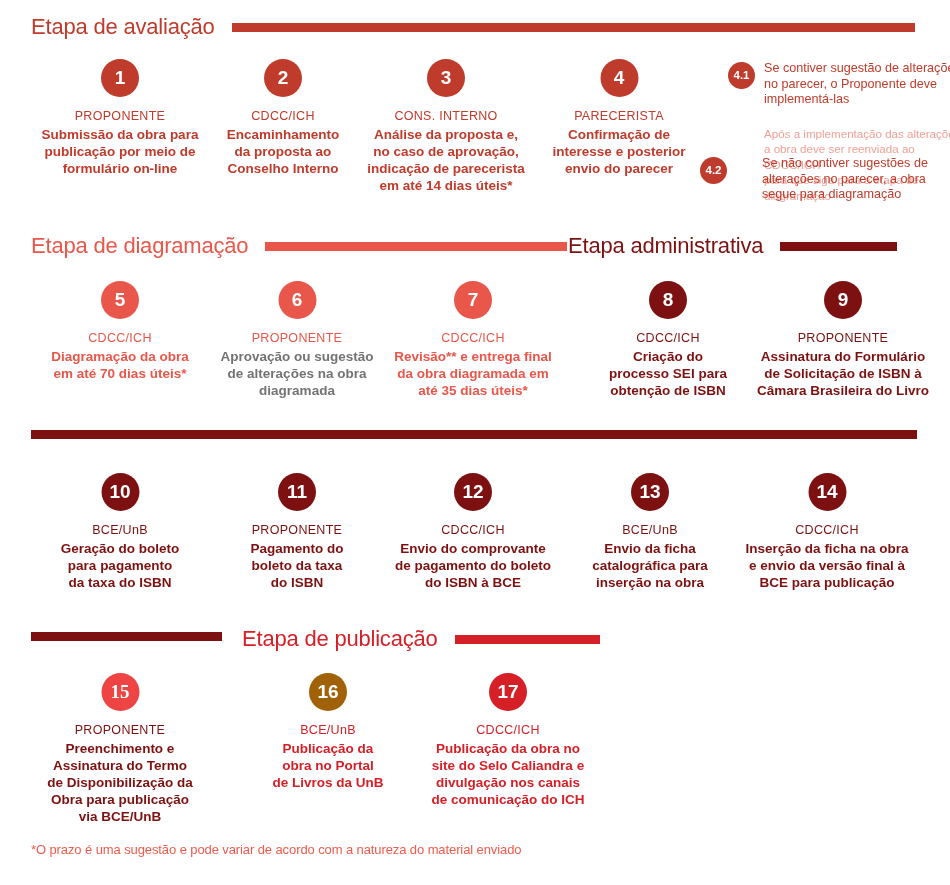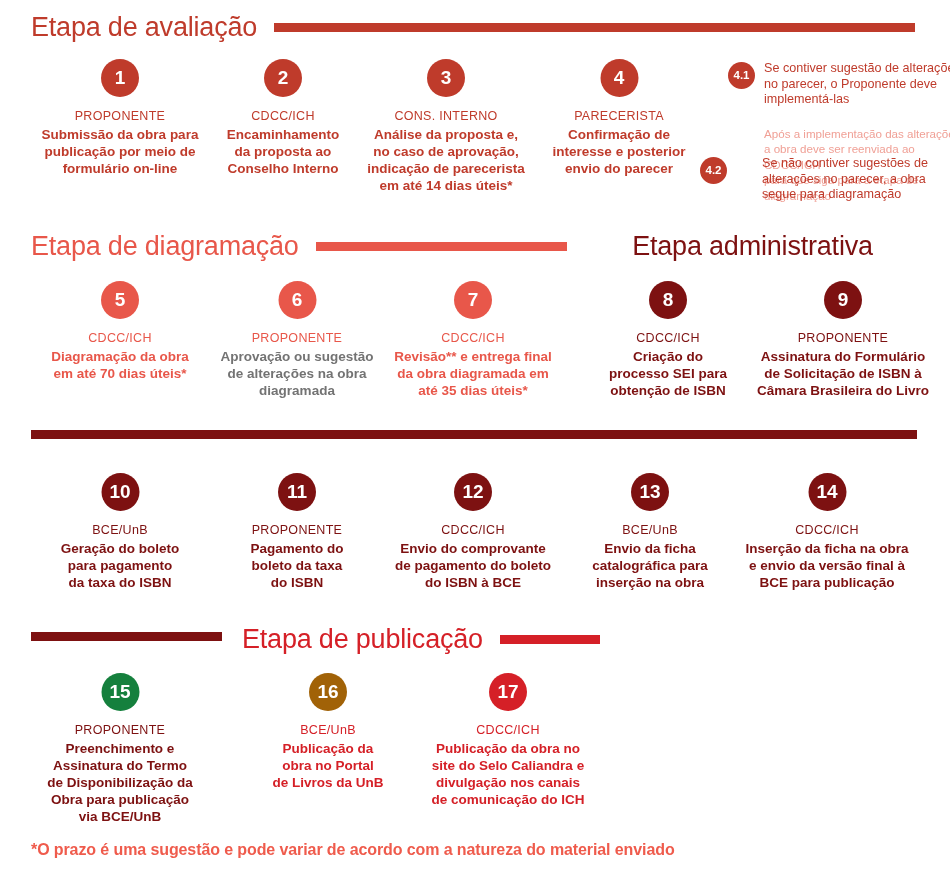--- a/index.html
+++ b/index.html
@@ -17,21 +17,21 @@
   }
 
   
   .head-row {
     position: absolute;
     display: flex;
     align-items: center;
     height: 26px;
   }
   .head-title {
-    font-size: 27px;
+    font-size: 22px;
     font-weight: 400;
     letter-spacing: -0.2px;
     white-space: nowrap;
     line-height: 26px;
   }
   .head-bar {
     height: 9px;
   }
 
   
@@ -99,22 +99,22 @@
   }
 
   
   .divider { position: absolute; height: 9px; }
 
   
   .footnotes {
     position: absolute;
     left: 31px;
     top: 839px;
-    font-size: 16px;
-    font-weight: bold;
+    font-size: 13px;
+    font-weight: normal;
     line-height: 21px;
     letter-spacing: -0.1px;
   }
 </style>
 </head>
 <body>
 
 <div class="head-row" style="left:31px; top:14px; width:884px;">
   <div class="head-title" style="color:#bf3b2b;">Etapa de avaliação</div>
   <div class="head-bar" style="background:#bf3b2b; flex:1 1 auto; margin-left:17px;"></div>
@@ -172,21 +172,21 @@
 alterações no parecer, a obra
 segue para diagramação</div>
   </div>
 </div>
 
 <div class="head-row" style="left:31px; top:233px; width:536px;">
   <div class="head-title" style="color:#e8574a;">Etapa de diagramação</div>
   <div class="head-bar" style="background:#e8574a; flex:1 1 auto; margin-left:17px;"></div>
 </div>
 
-<div class="head-row" style="left:588px; top:233px; width:329px;flex-direction:column;">
+<div class="head-row" style="left:568px; top:233px; width:329px;">
   <div class="head-title" style="color:#7d1111;">Etapa administrativa</div>
   <div class="head-bar" style="background:#7d1111; flex:1 1 auto; margin-left:17px;"></div>
 </div>
 
 <div class="step" style="left:120px; top:281px; width:190px;">
   <div class="circle" style="background:#e8574a;">5</div>
   <div class="actor" style="color:#e8574a;">CDCC/ICH</div>
   <div class="desc" style="color:#e8574a; white-space:pre-line;">Diagramação da obra
 em até 70 dias úteis*</div>
 </div>
@@ -266,21 +266,21 @@
 </div>
 
 <div class="divider" style="left:31px; top:632px; width:191px; background:#7d1111;"></div>
 
 <div class="head-row" style="left:242px; top:626px; width:358px;">
   <div class="head-title" style="color:#d52027;text-align:right;">Etapa de publicação</div>
   <div class="head-bar" style="background:#d52027; flex:1 1 auto; margin-left:17px;"></div>
 </div>
 
 <div class="step" style="left:120px; top:673px; width:185px;">
-  <div class="circle" style="background:#15803d;">15</div>
+  <div class="circle" style="background:#ef4444;font-family:Liberation Serif, serif;">15</div>
   <div class="actor" style="color:#7d1111;">PROPONENTE</div>
   <div class="desc" style="color:#7d1111; white-space:pre-line;">Preenchimento e
 Assinatura do Termo
 de Disponibilização da
 Obra para publicação
 via BCE/UnB</div>
 </div>
 
 <div class="step" style="left:328px; top:673px; width:180px;">
   <div class="circle" style="background:#a16207;">16</div>

